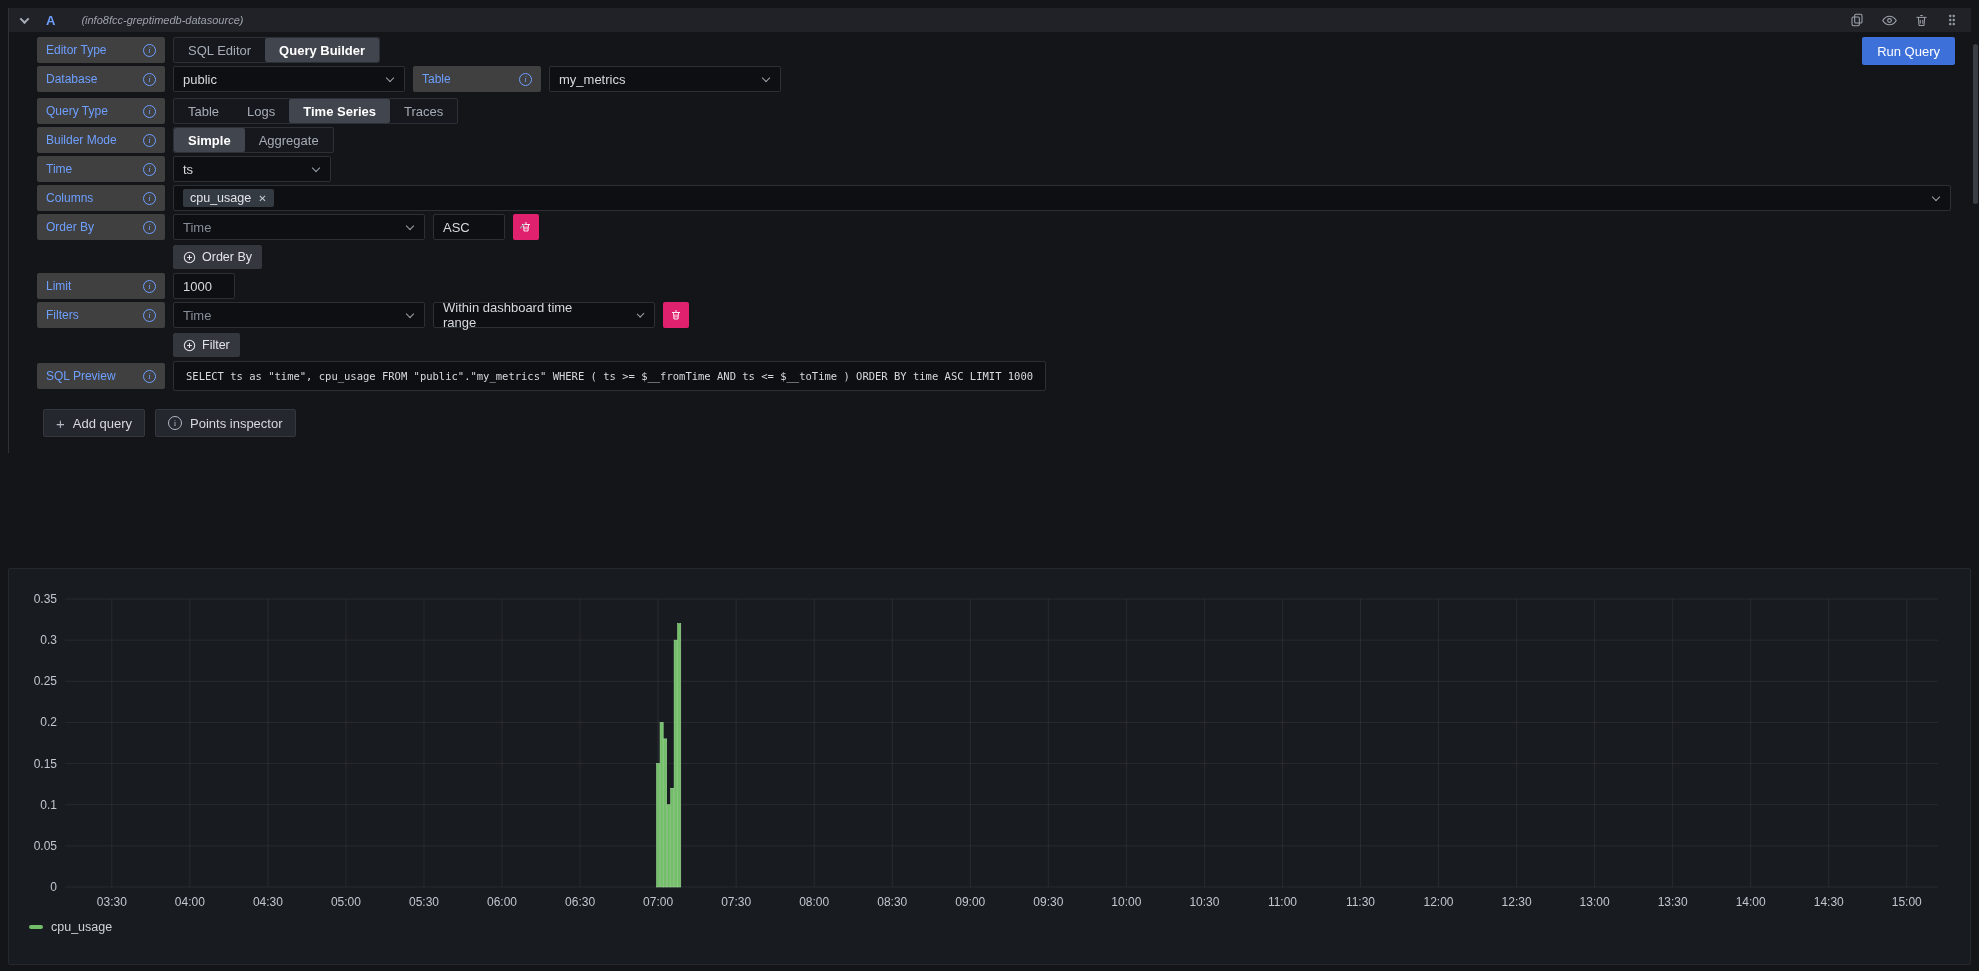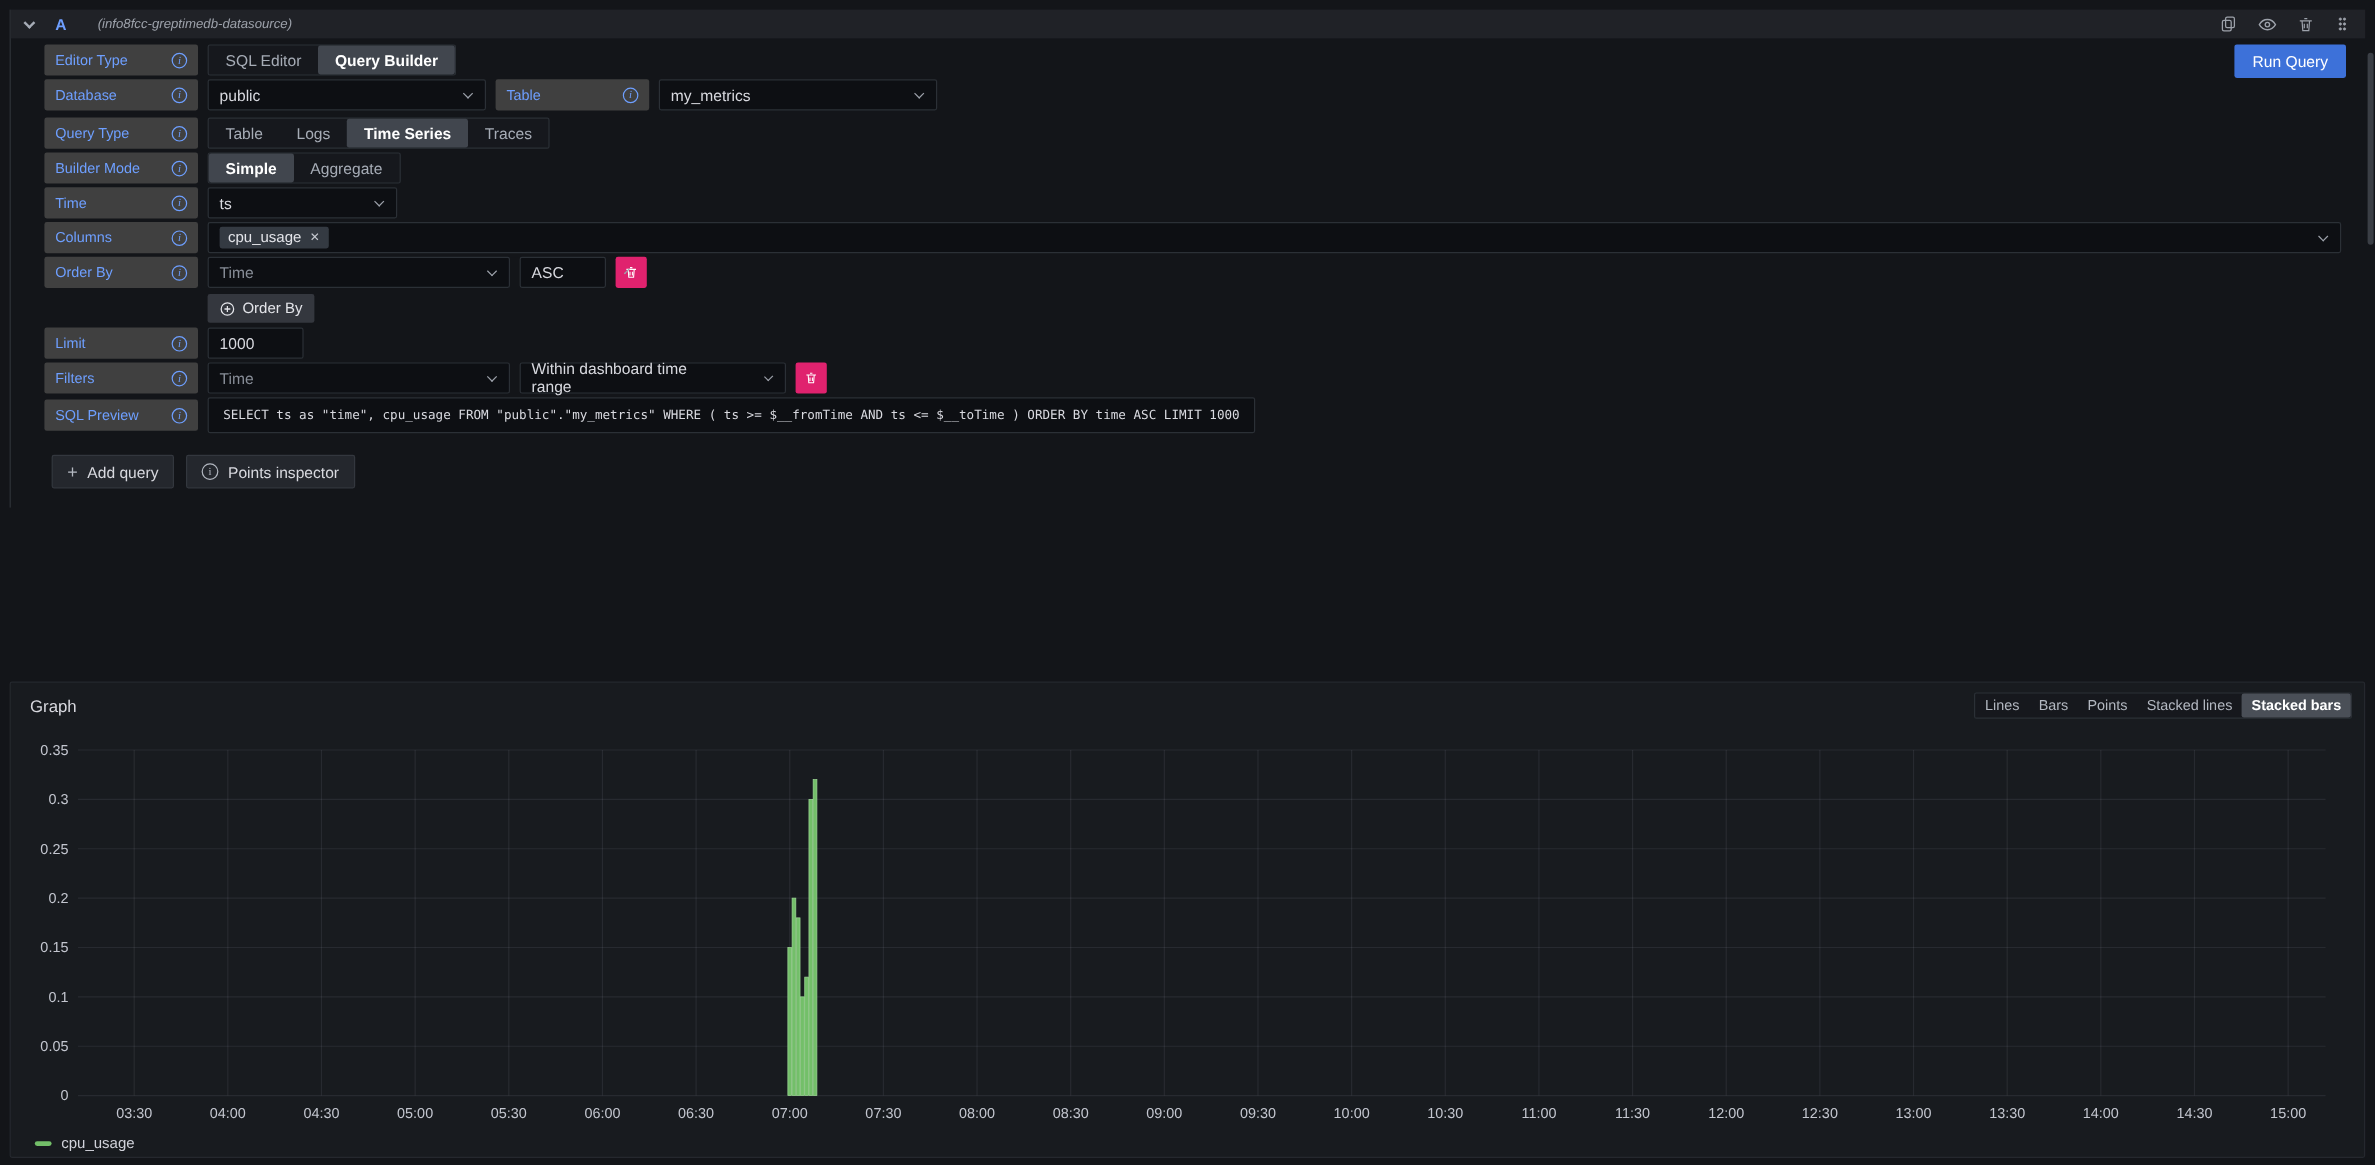--- a/index.html
+++ b/index.html
@@ -213,40 +213,49 @@
             </svg>
           <span>Order By</span>
         </button>
       </div>
 
       <div class="erow">
         <div class="lblbox">
           <span class="lbl">Limit</span>
           <span class="info-icon">i</span>
         </div>
-        <input class="field" style="width: 80px; font-family: inherit;" value="1000">
+        <input class="field" style="width: 62px; font-family: inherit;" value="1000">
       </div>
 
       <div class="erow">
         <div class="lblbox">
           <span class="lbl">Filters</span>
           <span class="info-icon">i</span>
         </div>
         <div class="field select" style="width:252px;">
           <span class="ph">Time</span>
           <span class="caret"></span>
         </div>
         <div class="field select" style="width:222px;">
           <span>Within dashboard time range</span>
           <span class="caret"></span>
         </div>
         <button class="del-btn">
           <svg width="12" height="12" viewBox="0 0 24 24" fill="none" stroke="#fff" stroke-width="1.8">
               <path d="M4 7h16M10 4h4M7 7l1 13h8l1-13M10 11v6M14 11v6"></path>
             </svg>
+        </button>
+      </div>
+      <div>
+        <button class="add-btn">
+          <svg width="13" height="13" viewBox="0 0 16 16" fill="none" stroke-width="1.3">
+              <circle cx="8" cy="8" r="6.4"></circle>
+              <path d="M8 5v6M5 8h6"></path>
+            </svg>
+          <span>Filter</span>
         </button>
       </div>
 
       <div class="erow">
         <div class="lblbox">
           <span class="lbl">SQL Preview</span>
           <span class="info-icon">i</span>
         </div>
         <div class="field sqlbox">SELECT ts as "time", cpu_usage FROM "public"."my_metrics" WHERE ( ts &gt;= $__fromTime AND ts &lt;= $__toTime ) ORDER BY time ASC LIMIT 1000</div>
       </div>
@@ -258,30 +267,20 @@
         </button>
         <button class="fbtn">
           <span class="ginfo">i</span>
           <span>Points inspector</span>
         </button>
       </div>
     </div>
   </div>
 
   <div class="panel">
-    <div class="p-head">
-      <span class="p-title">Graph</span>
-      <div class="modes">
-        <button class="mode">Lines</button>
-        <button class="mode">Bars</button>
-        <button class="mode">Points</button>
-        <button class="mode">Stacked lines</button>
-        <button class="mode active">Stacked bars</button>
-      </div>
-    </div>
     <div id="chart"><svg width="1941" height="336">
           <line x1="92.825" x2="92.825" y1="22" y2="310" stroke="rgba(204,204,220,0.09)"></line>
           <text x="92.825" y="329" text-anchor="middle" fill="#c3c6cf" font-size="12">03:30</text>
           <line x1="170.86666666666667" x2="170.86666666666667" y1="22" y2="310" stroke="rgba(204,204,220,0.09)"></line>
           <text x="170.86666666666667" y="329" text-anchor="middle" fill="#c3c6cf" font-size="12">04:00</text>
           <line x1="248.90833333333333" x2="248.90833333333333" y1="22" y2="310" stroke="rgba(204,204,220,0.09)"></line>
           <text x="248.90833333333333" y="329" text-anchor="middle" fill="#c3c6cf" font-size="12">04:30</text>
           <line x1="326.95" x2="326.95" y1="22" y2="310" stroke="rgba(204,204,220,0.09)"></line>
           <text x="326.95" y="329" text-anchor="middle" fill="#c3c6cf" font-size="12">05:00</text>
           <line x1="404.9916666666667" x2="404.9916666666667" y1="22" y2="310" stroke="rgba(204,204,220,0.09)"></line>

